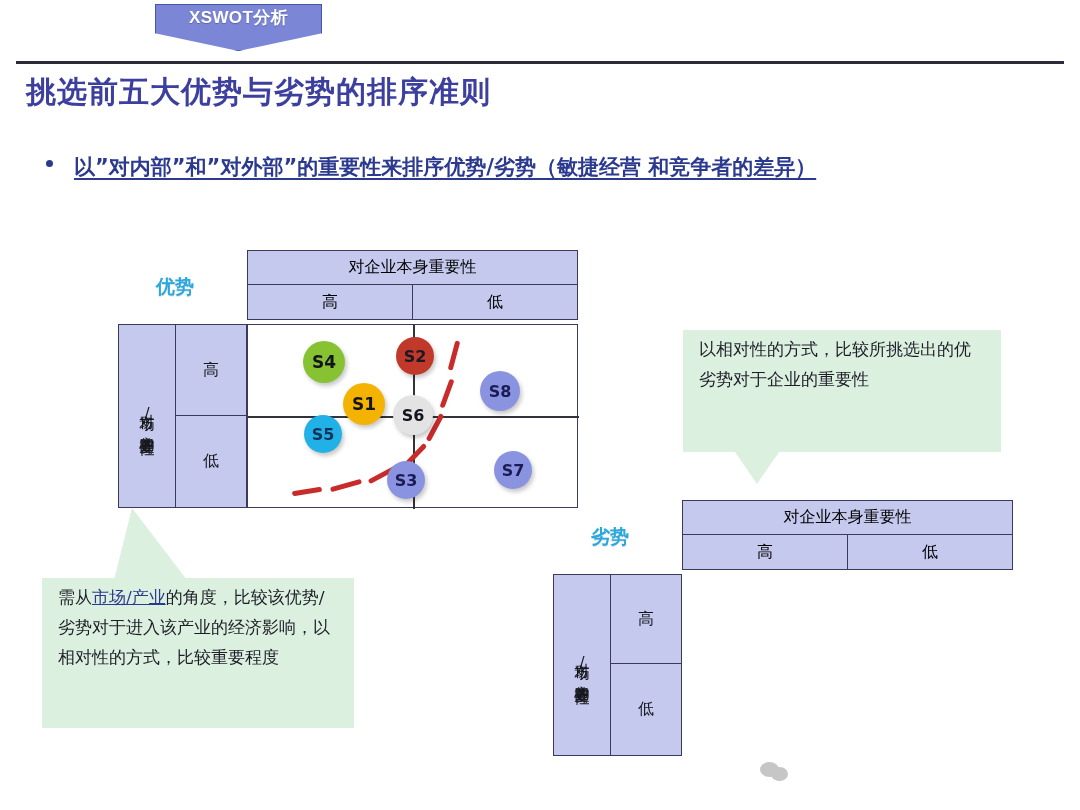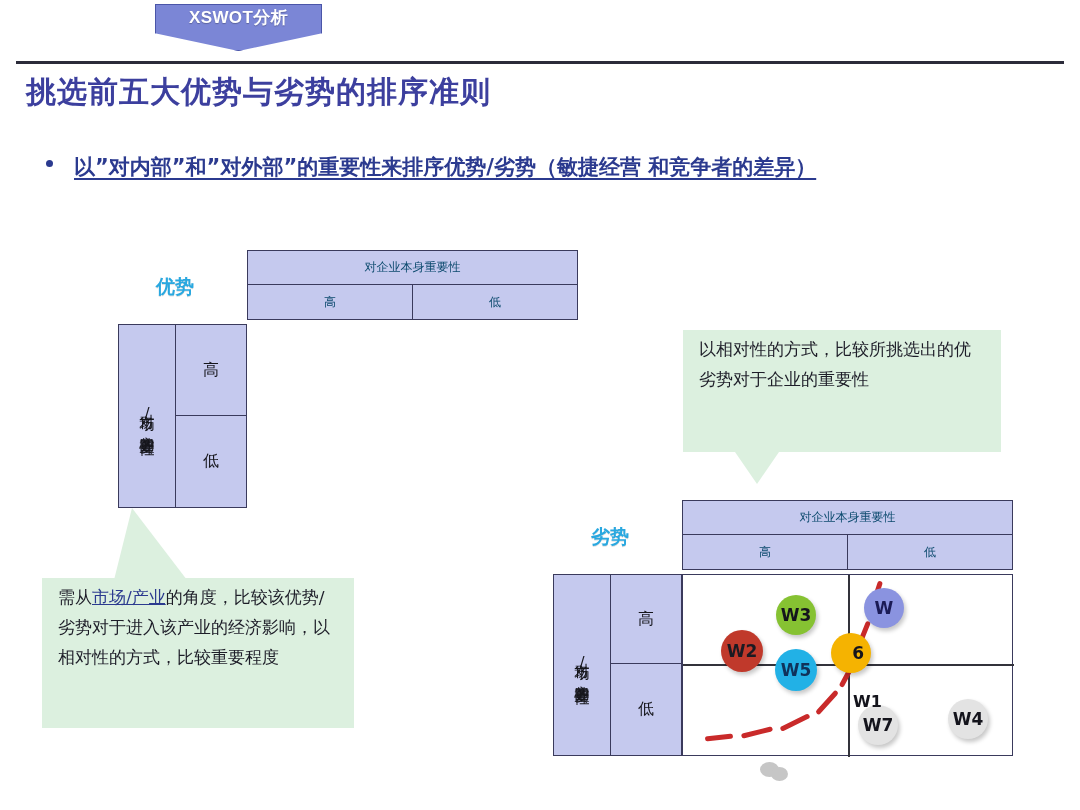--- a/index.html
+++ b/index.html
@@ -44,21 +44,21 @@
   
   .matrix{position:absolute;}
   .m-quadlabel{
     position:absolute;color:#29a8e0;font-weight:bold;font-size:19px;
     font-family:"DejaVu Sans",sans-serif;
     text-shadow:0 1px 0 rgba(0,0,0,.12);
   }
   .hdr{
     position:absolute;background:#c5c9ee;border:1px solid #3a3a5c;
     box-sizing:border-box;display:flex;align-items:center;justify-content:center;
-    color:#0c4a6e;font-size:12px;font-family:Liberation Serif, serif;
+    color:#000000;font-size:16px;font-family:Liberation Serif, serif;
   }
   .rowlab{
     position:absolute;background:#c5c9ee;border:1px solid #3a3a5c;
     box-sizing:border-box;display:flex;align-items:center;justify-content:center;
     color:#16161c;font-size:16px;font-family:"DejaVu Sans",sans-serif;
   }
   .vlabel{
     position:absolute;background:#c5c9ee;border:1px solid #3a3a5c;
     box-sizing:border-box;
     display:flex;align-items:center;justify-content:center;
@@ -125,56 +125,55 @@
 
   <div class="hdr" style="left:129px;top:0px;width:331px;height:35px;">对企业本身重要性</div>
   <div class="hdr" style="left:129px;top:34px;width:166px;height:36px;">高</div>
   <div class="hdr" style="left:294px;top:34px;width:166px;height:36px;">低</div>
 
   <div class="vlabel" style="left:0px;top:74px;width:58px;height:184px;">对市场/客户的重要性</div>
 
   <div class="rowlab" style="left:57px;top:74px;width:72px;height:92px;">高</div>
   <div class="rowlab" style="left:57px;top:165px;width:72px;height:93px;">低</div>
 
+  <div class="plot" style="left:129px;top:74px;width:331px;height:184px;">
+    <div class="gl" style="left:0;top:91px;width:331px;height:2px;"></div>
+    <div class="gl" style="left:165px;top:0;width:2px;height:184px;"></div>
+
+    <div class="dash" style="left:44px;top:164px;width:30px;height:5px;transform:rotate(-9deg);"></div>
+    <div class="dash" style="left:82px;top:158px;width:32px;height:5px;transform:rotate(-16deg);"></div>
+    <div class="dash" style="left:119px;top:147px;width:32px;height:5px;transform:rotate(-28deg);"></div>
+    <div class="dash" style="left:152px;top:128px;width:30px;height:5px;transform:rotate(-46deg);"></div>
+    <div class="dash" style="left:172px;top:100px;width:30px;height:5px;transform:rotate(-62deg);"></div>
+    <div class="dash" style="left:184px;top:66px;width:30px;height:5px;transform:rotate(-70deg);"></div>
+    <div class="dash" style="left:191px;top:28px;width:30px;height:5px;transform:rotate(-75deg);"></div>
+
+    <div class="bub" style="left:55px;top:16px;width:42px;height:42px;background:#86c232;font-size:17px;">S4</div>
+    <div class="bub" style="left:148px;top:12px;width:38px;height:38px;background:#c0392b;font-size:16px;color:#1a1a22;">S2</div>
+    <div class="bub" style="left:232px;top:46px;width:40px;height:40px;background:#8a93e0;font-size:16px;color:#1b1b55;">S8</div>
+    <div class="bub" style="left:95px;top:58px;width:42px;height:42px;background:#f5b301;font-size:17px;">S1</div>
+    <div class="bub" style="left:145px;top:70px;width:40px;height:40px;background:#e3e3e3;font-size:16px;">S6</div>
+    <div class="bub" style="left:56px;top:90px;width:38px;height:38px;background:#22b1e6;font-size:16px;color:#10325a;">S5</div>
+    <div class="bub" style="left:139px;top:136px;width:38px;height:38px;background:#8a93e0;font-size:16px;color:#1b1b55;">S3</div>
+    <div class="bub" style="left:246px;top:126px;width:38px;height:38px;background:#8a93e0;font-size:16px;color:#1b1b55;">S7</div>
+  </div>
 </div>
 
 <div class="matrix" id="m2" style="left:553px;top:498px;width:460px;height:258px;">
 
   <div class="m-quadlabel" style="left:38px;top:26px;">劣势</div>
 
   <div class="hdr" style="left:129px;top:2px;width:331px;height:35px;">对企业本身重要性</div>
   <div class="hdr" style="left:129px;top:36px;width:166px;height:36px;">高</div>
   <div class="hdr" style="left:294px;top:36px;width:166px;height:36px;">低</div>
 
   <div class="vlabel" style="left:0px;top:76px;width:58px;height:182px;">对市场/客户的重要性</div>
   <div class="rowlab" style="left:57px;top:76px;width:72px;height:90px;">高</div>
   <div class="rowlab" style="left:57px;top:165px;width:72px;height:93px;">低</div>
 
-  <div class="plot" style="left:129px;top:76px;width:331px;height:182px;">
-    <div class="gl" style="left:0;top:89px;width:331px;height:2px;"></div>
-    <div class="gl" style="left:165px;top:0;width:2px;height:182px;"></div>
-
-    <div class="dash" style="left:22px;top:160px;width:28px;height:5px;transform:rotate(-6deg);"></div>
-    <div class="dash" style="left:58px;top:155px;width:32px;height:5px;transform:rotate(-14deg);"></div>
-    <div class="dash" style="left:96px;top:145px;width:32px;height:5px;transform:rotate(-26deg);"></div>
-    <div class="dash" style="left:129px;top:125px;width:30px;height:5px;transform:rotate(-48deg);"></div>
-    <div class="dash" style="left:150px;top:96px;width:30px;height:5px;transform:rotate(-62deg);"></div>
-    <div class="dash" style="left:165px;top:58px;width:30px;height:5px;transform:rotate(-68deg);"></div>
-    <div class="dash" style="left:178px;top:18px;width:30px;height:5px;transform:rotate(-72deg);"></div>
-
-    <div class="bub" style="left:93px;top:20px;width:40px;height:40px;background:#86c232;font-size:17px;">W3</div>
-    <div class="bub" style="left:181px;top:13px;width:40px;height:40px;background:#8a93e0;font-size:17px;color:#1b1b55;">W</div>
-    <div class="bub" style="left:38px;top:55px;width:42px;height:42px;background:#c0392b;font-size:17px;color:#1a1a22;">W2</div>
-    <div class="bub" style="left:148px;top:58px;width:40px;height:40px;background:#f5b301;font-size:17px;justify-content:flex-end;padding-right:7px;box-sizing:border-box;">6</div>
-    <div class="bub" style="left:92px;top:74px;width:42px;height:42px;background:#22b1e6;font-size:17px;color:#10325a;">W5</div>
-    <div class="bub" style="left:175px;top:130px;width:40px;height:40px;background:#e3e3e3;font-size:17px;">W7</div>
-    <div class="bub" style="left:265px;top:124px;width:40px;height:40px;background:#e3e3e3;font-size:17px;">W4</div>
-
-    <div style="position:absolute;left:170px;top:117px;font-size:16px;font-weight:bold;color:#14141c;font-family:'DejaVu Sans',sans-serif;">W1</div>
-  </div>
 </div>
 
 <div class="callout" style="left:683px;top:330px;width:318px;height:122px;">
   <span>以相对性的方式，比较所挑选出的优劣势对于企业的重要性</span>
 </div>
 <div class="tail" style="left:735px;top:452px;border-left:22px solid transparent;border-right:22px solid transparent;border-top:32px solid #dcf0df;"></div>
 
 <div class="tail" style="left:114px;top:508px;border-left:18px solid transparent;border-right:55px solid transparent;border-bottom:72px solid #dcf0df;"></div>
 <div class="callout" style="left:42px;top:578px;width:312px;height:150px;">
   <span>需从</span><u>市场/产业</u><span>的角度，比较该优势/劣势对于进入该产业的经济影响，以相对性的方式，比较重要程度</span>

